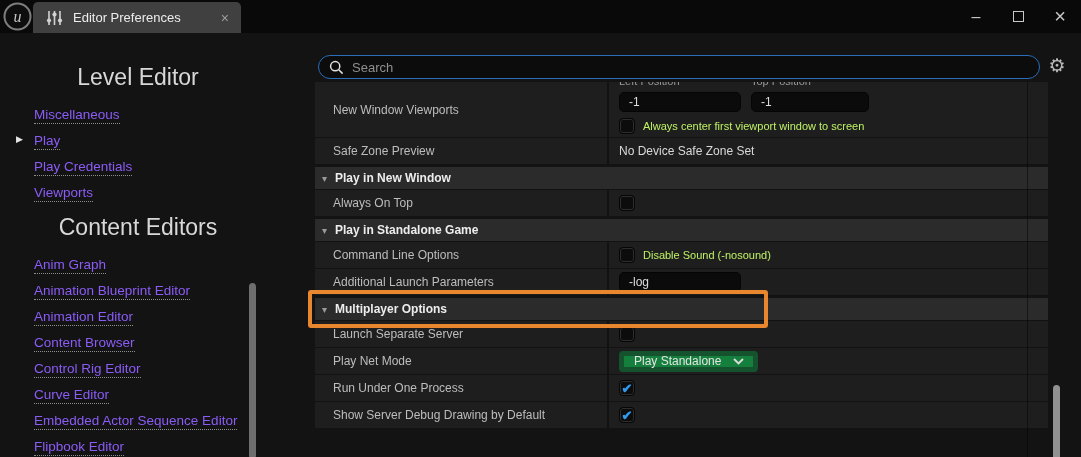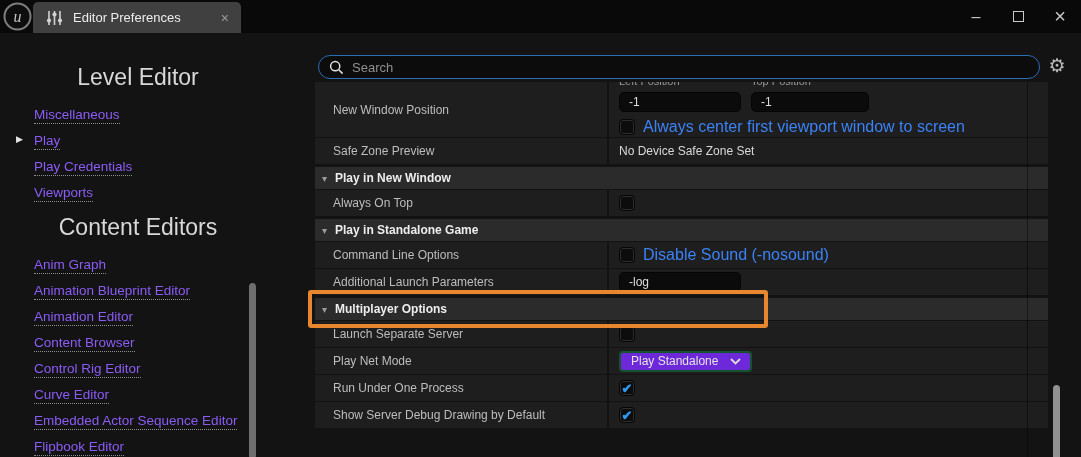--- a/index.html
+++ b/index.html
@@ -57,34 +57,34 @@
                 color:#d9d9d9; font-size:12px; }
 
   .section-header { height:23px; background:#2b2b2b; display:flex; align-items:center;
                     margin-top:2px; border-bottom:1px solid #121212; }
   .tri { color:#9a9a9a; font-size:10px; margin:0 8px 0 7px; }
   .section-title { font-weight:bold; font-size:12px; color:#ededed; }
 
   .checkbox { flex:none; width:16px; height:16px; background:#0c0c0c; border:1px solid #060606;
               box-shadow:inset 0 0 0 1px #2e2e2e; border-radius:4px;
               color:var(--check-blue,#2e9af0); font-size:13px; line-height:15px; text-align:center; font-weight:bold; }
-  .cb-label { margin-left:8px; color:#3b82f6; font-size:16px; }
+  .cb-label { margin-left:8px; color:#bef264; font-size:11px; }
 
   .text-field { background:#0b0b0b; border:1px solid #050505; border-radius:5px;
                 color:#dedede; font-size:12px; padding:0 9px; height:20px; width:122px;
                 font-family:"Liberation Sans",sans-serif; outline:none; }
 
   
   .pos-label { position:absolute; top:-7px; font-size:11px; color:#9a9a9a; }
   .pos-label.left { left:10px; } .pos-label.top { left:142px; }
   .nwp-field1 { position:absolute; left:10px; top:10px; }
   .nwp-field2 { position:absolute; left:142px; top:10px; width:118px; }
   .nwp-checkline { position:absolute; left:10px; top:36px; display:flex; align-items:center; }
 
-  .dropdown { display:inline-flex; align-items:center; background:#6d28d9; border:2px solid #14532d;
+  .dropdown { display:inline-flex; align-items:center; background:#15803d; border:5px solid #14532d;
               border-radius:4px; height:21px; padding:0 9px 0 10px; color:#e4e4e4; font-size:12px; }
   .dropdown svg { margin-left:12px; }
 
   .highlight-box { position:absolute; left:308px; top:290px; width:460px; height:38px;
                    border:4px solid var(--highlight-orange,#e8872e); border-radius:3px;
                    z-index:5; pointer-events:none; }
   .main-scrollbar { position:absolute; left:1053px; top:385px; width:7px; height:80px;
                     background:#919191; border-radius:4px; }
 </style>
 </head>
@@ -173,21 +173,21 @@
     <line x1="9.8" y1="9.8" x2="13.6" y2="13.6" stroke="#e2e2e2" stroke-width="1.5"></line>
   </svg>
   <input class="search-input" type="text" placeholder="Search" style="">
 </div>
 <div class="gear">⚙</div>
 
 <div class="table">
   <div class="col-line"></div>
 
   <div class="row tall">
-    <div class="cell-label">New Window Position</div>
+    <div class="cell-label">New Window Viewports</div>
     <div class="cell-value">
       <span class="pos-label left">Left Position</span>
       <span class="pos-label top">Top Position</span>
       <input class="text-field nwp-field1" type="text" value="-1" style="">
       <input class="text-field nwp-field2" type="text" value="-1" style="">
       <span class="nwp-checkline">
         <span class="checkbox"></span>
         <span class="cb-label">Always center first viewport window to screen</span>
       </span>
     </div>

